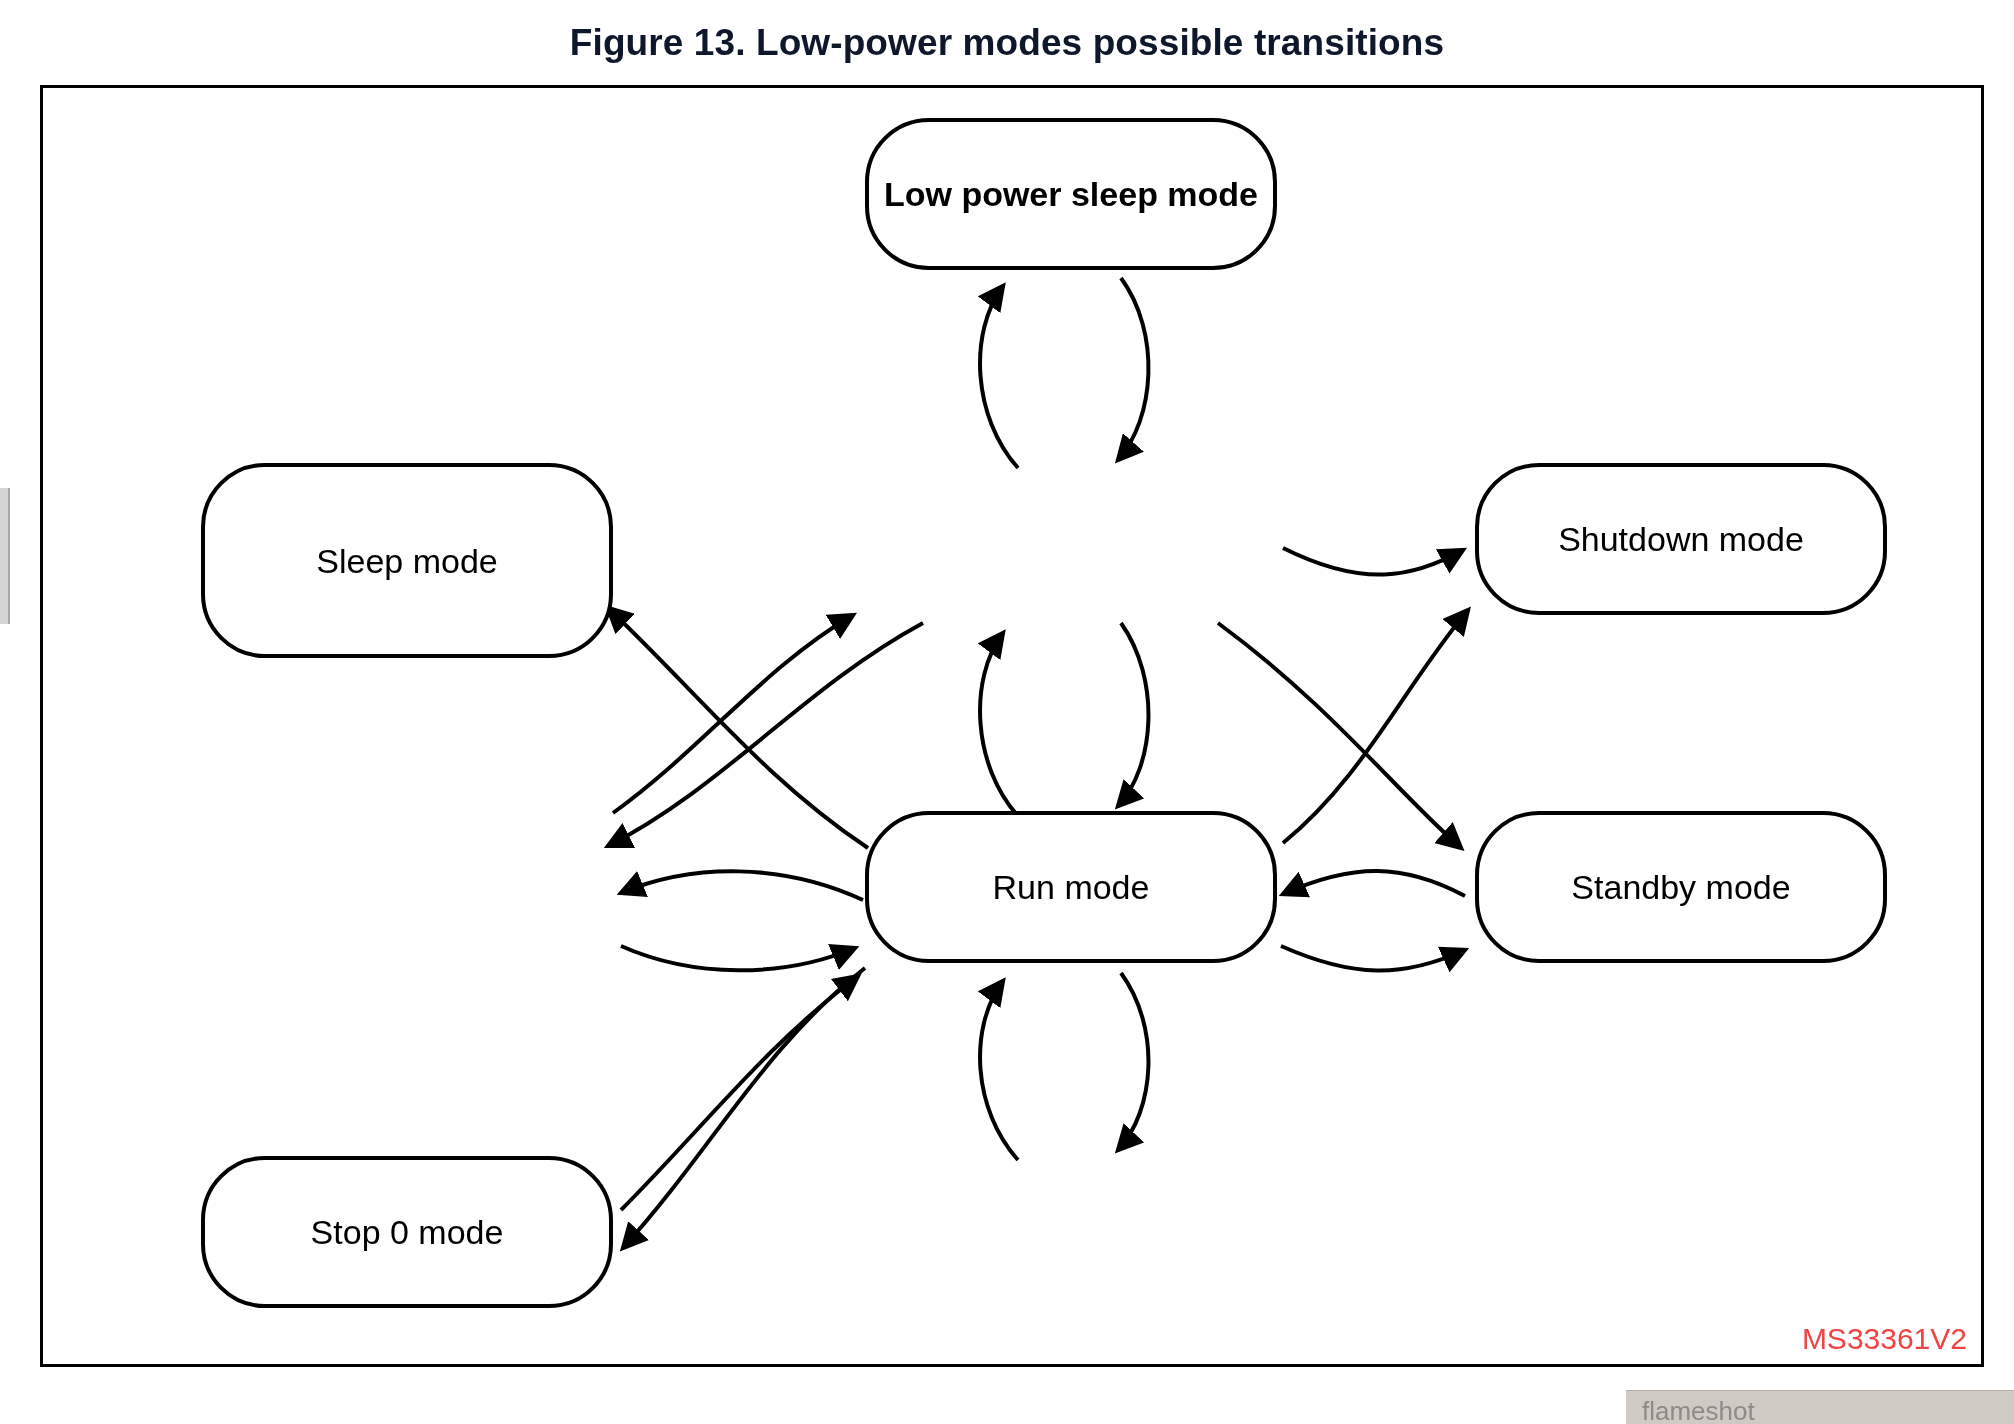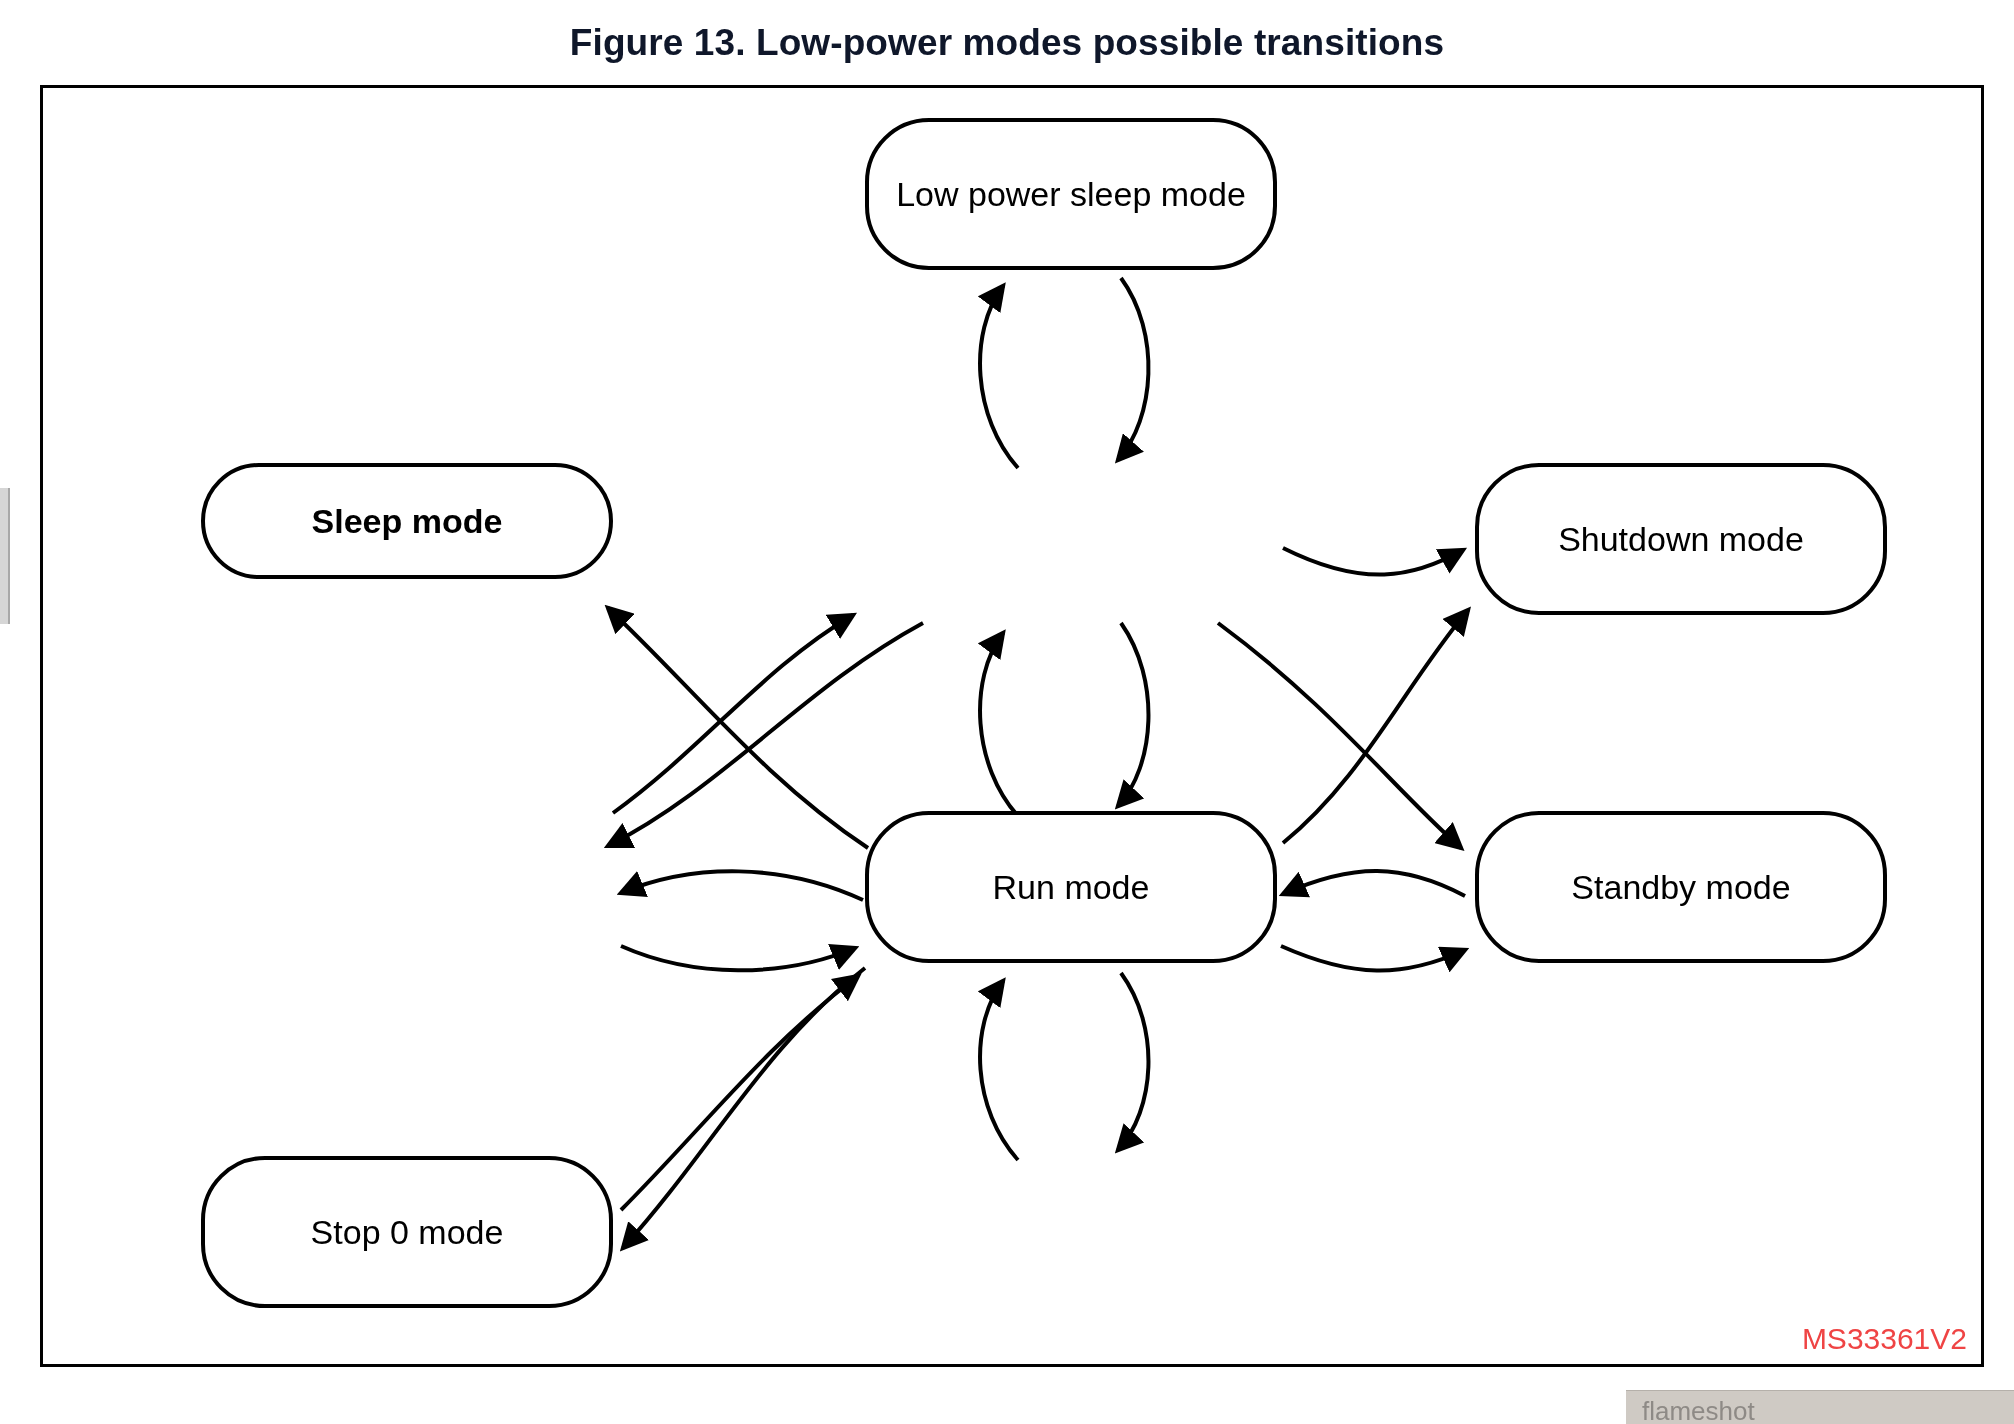--- a/index.html
+++ b/index.html
@@ -169,25 +169,25 @@
         <path d="M 822 880 C 720 960 670 1060 580 1160"></path>
 
         <path d="M 578 1122 C 660 1040 720 960 815 888"></path>
 
         <path d="M 975 1072 C 930 1022 925 940 960 893"></path>
         <path d="M 1078 885 C 1118 940 1112 1022 1075 1062"></path>
 
       </g>
     </svg>
 
-    <div class="state-node" style="left:822px; top:30px; width:412px; height:152px;">
+    <div class="state-node" style="left:822px; top:30px; width:412px; height:152px;font-weight:bold;">
       <span class="state-label">Low power sleep mode</span>
     </div>
 
-    <div class="state-node" style="left:158px; top:375px; width:412px; height:116px;font-weight:bold;">
+    <div class="state-node" style="left:158px; top:375px; width:412px; height:195px;">
       <span class="state-label">Sleep mode</span>
     </div>
 
 
     <div class="state-node" style="left:1432px; top:375px; width:412px; height:152px;align-items:center;">
       <span class="state-label">Shutdown mode</span>
     </div>
 
 
     <div class="state-node" style="left:822px; top:723px; width:412px; height:152px;">

